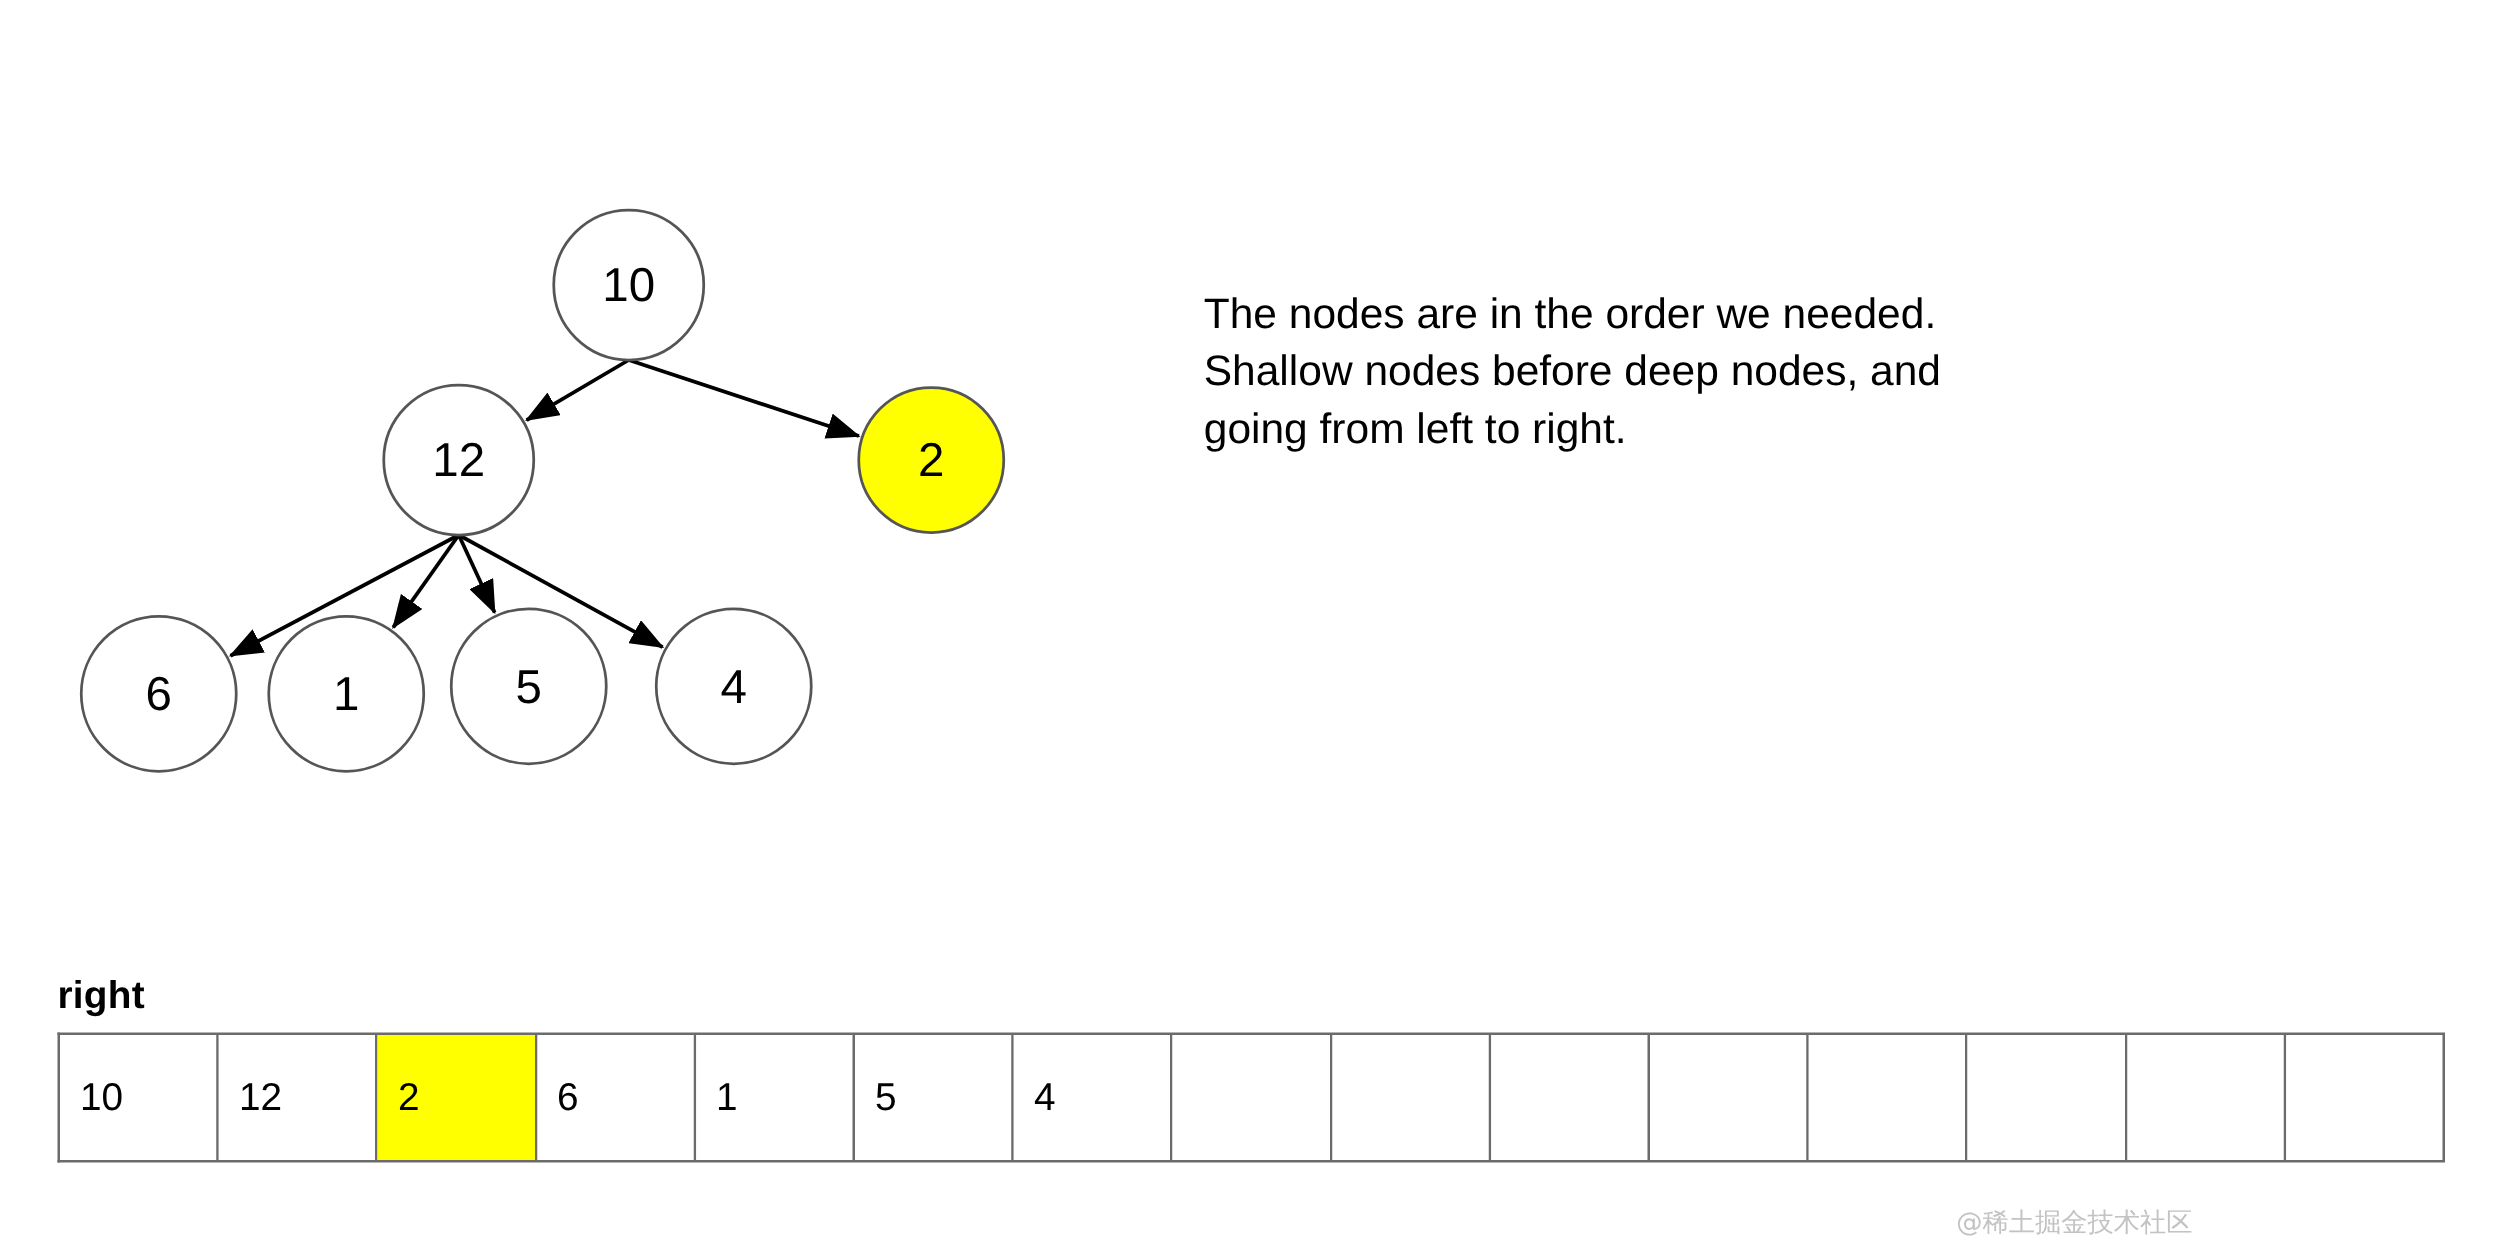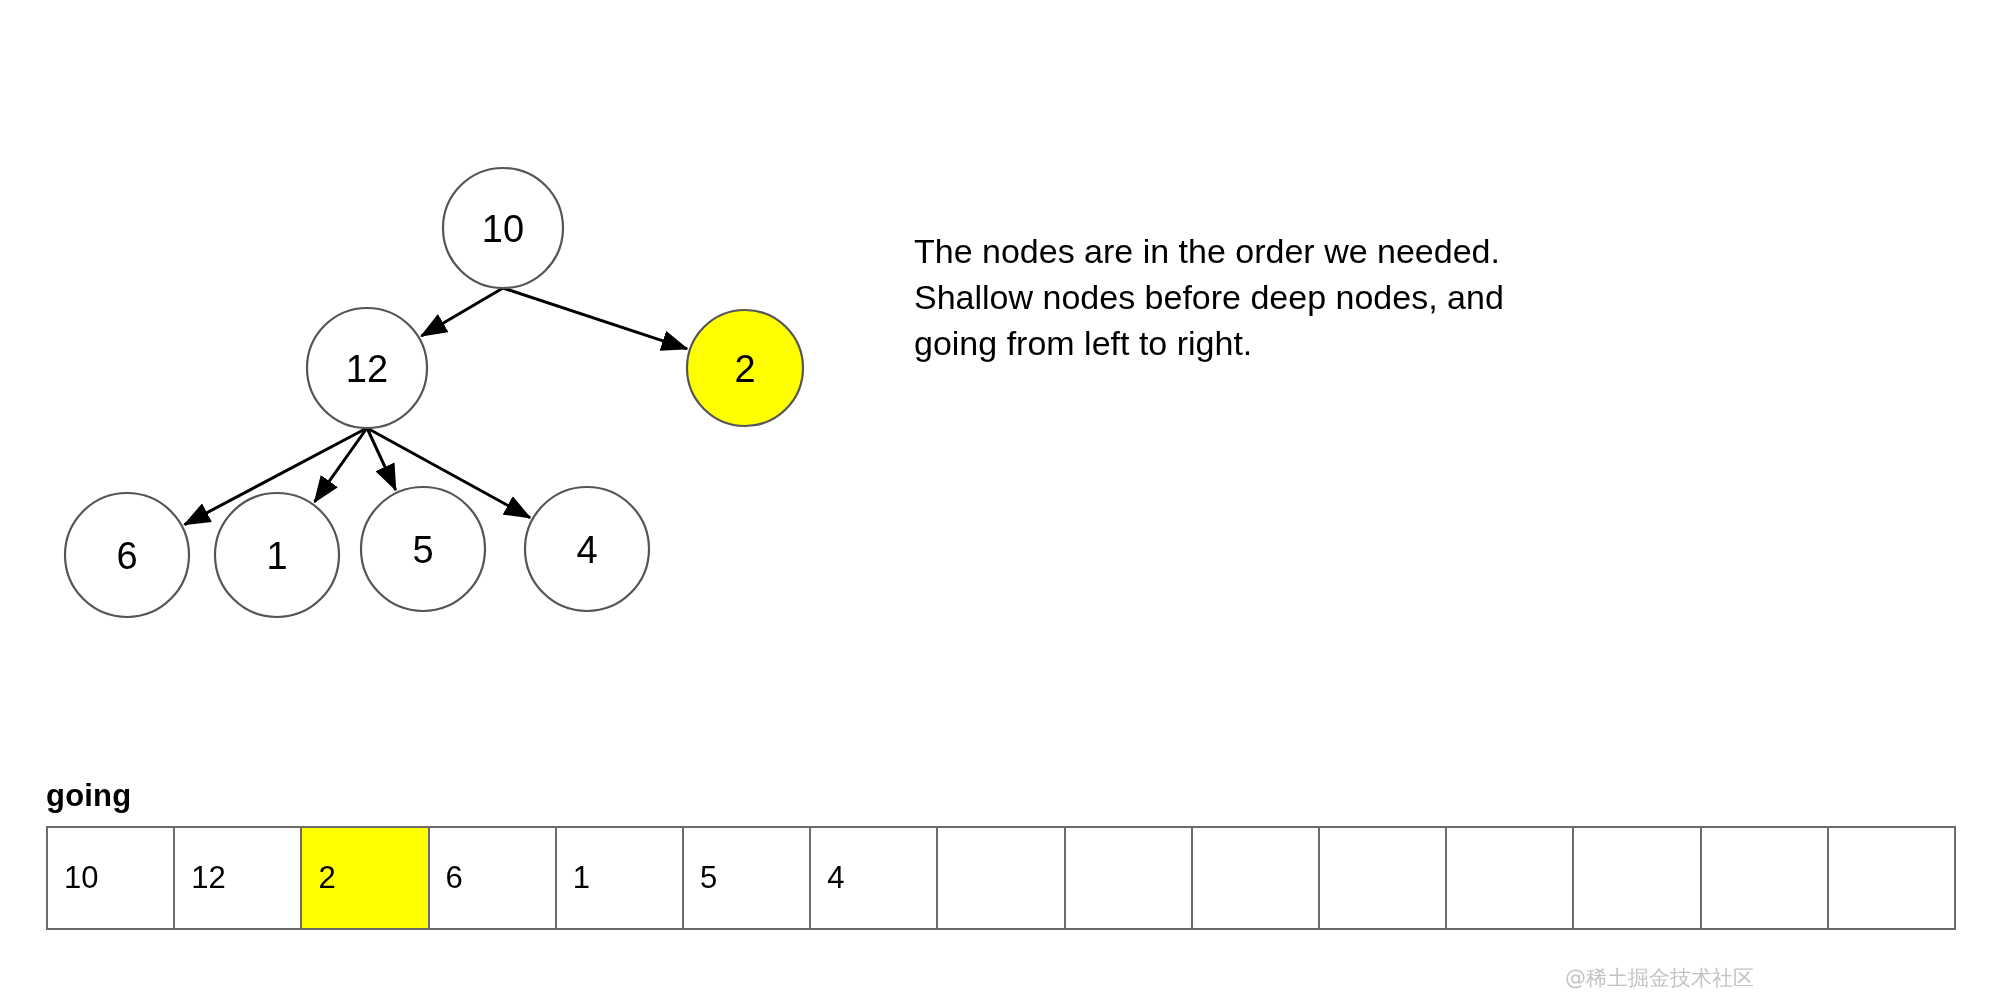--- a/index.html
+++ b/index.html
@@ -49,21 +49,21 @@
   }
   .edge-line {
     stroke: #000000;
     stroke-width: 3;
     fill: none;
   }
 
   
   #caption {
     position: absolute;
-    left: 914px;
+    left: 963px;
     top: 228px;
     width: 720px;
     font-size: 34px;
     line-height: 46px;
     color: #000000;
     white-space: pre-line;
   }
 
   
   #values-block {
@@ -162,21 +162,21 @@
           <text x="587" y="550" class="node-label">4</text>
         </g>
       </g>
   </svg>
 
   <div id="caption">The nodes are in the order we needed.
 Shallow nodes before deep nodes, and
 going from left to right.</div>
 
   <div id="values-block">
-    <div id="values-label">going</div>
+    <div id="values-label">right</div>
     <div id="values-table">
         <div class="values-cell">10</div>
         <div class="values-cell">12</div>
         <div class="values-cell filled-highlight">2</div>
         <div class="values-cell">6</div>
         <div class="values-cell">1</div>
         <div class="values-cell">5</div>
         <div class="values-cell">4</div>
         <div class="values-cell"></div>
         <div class="values-cell"></div>

